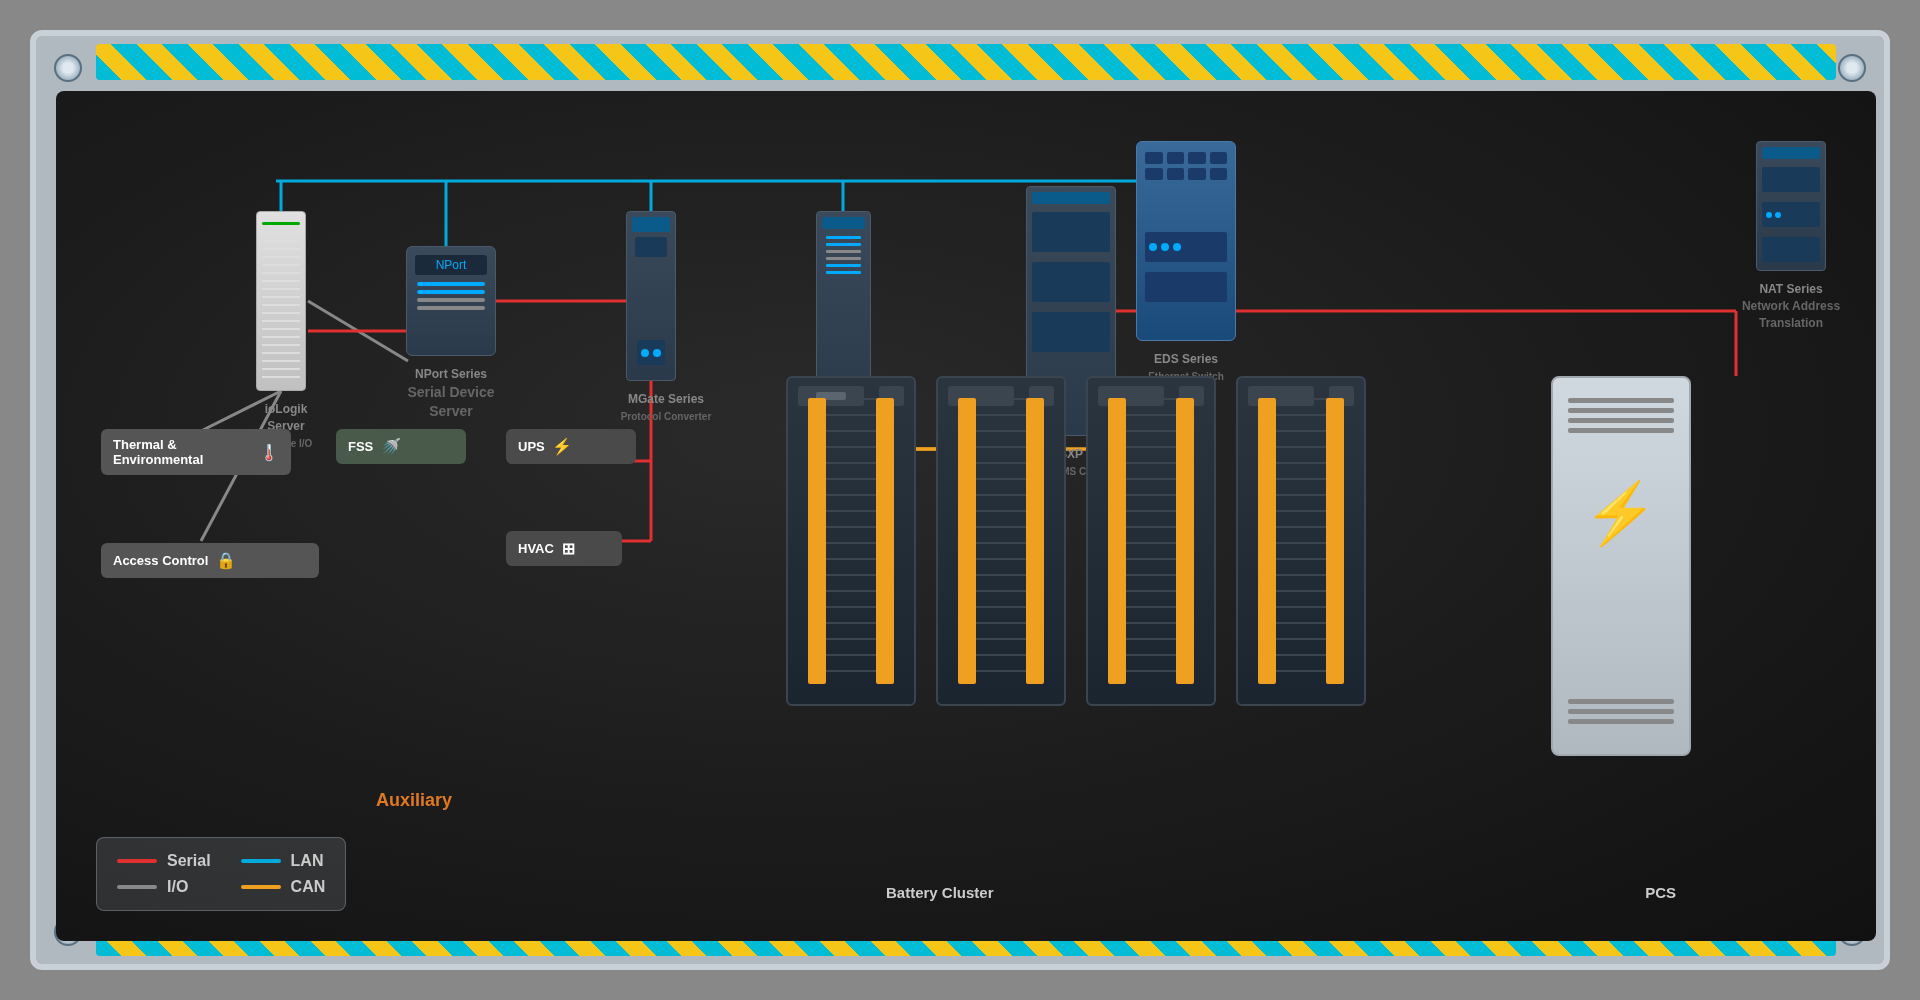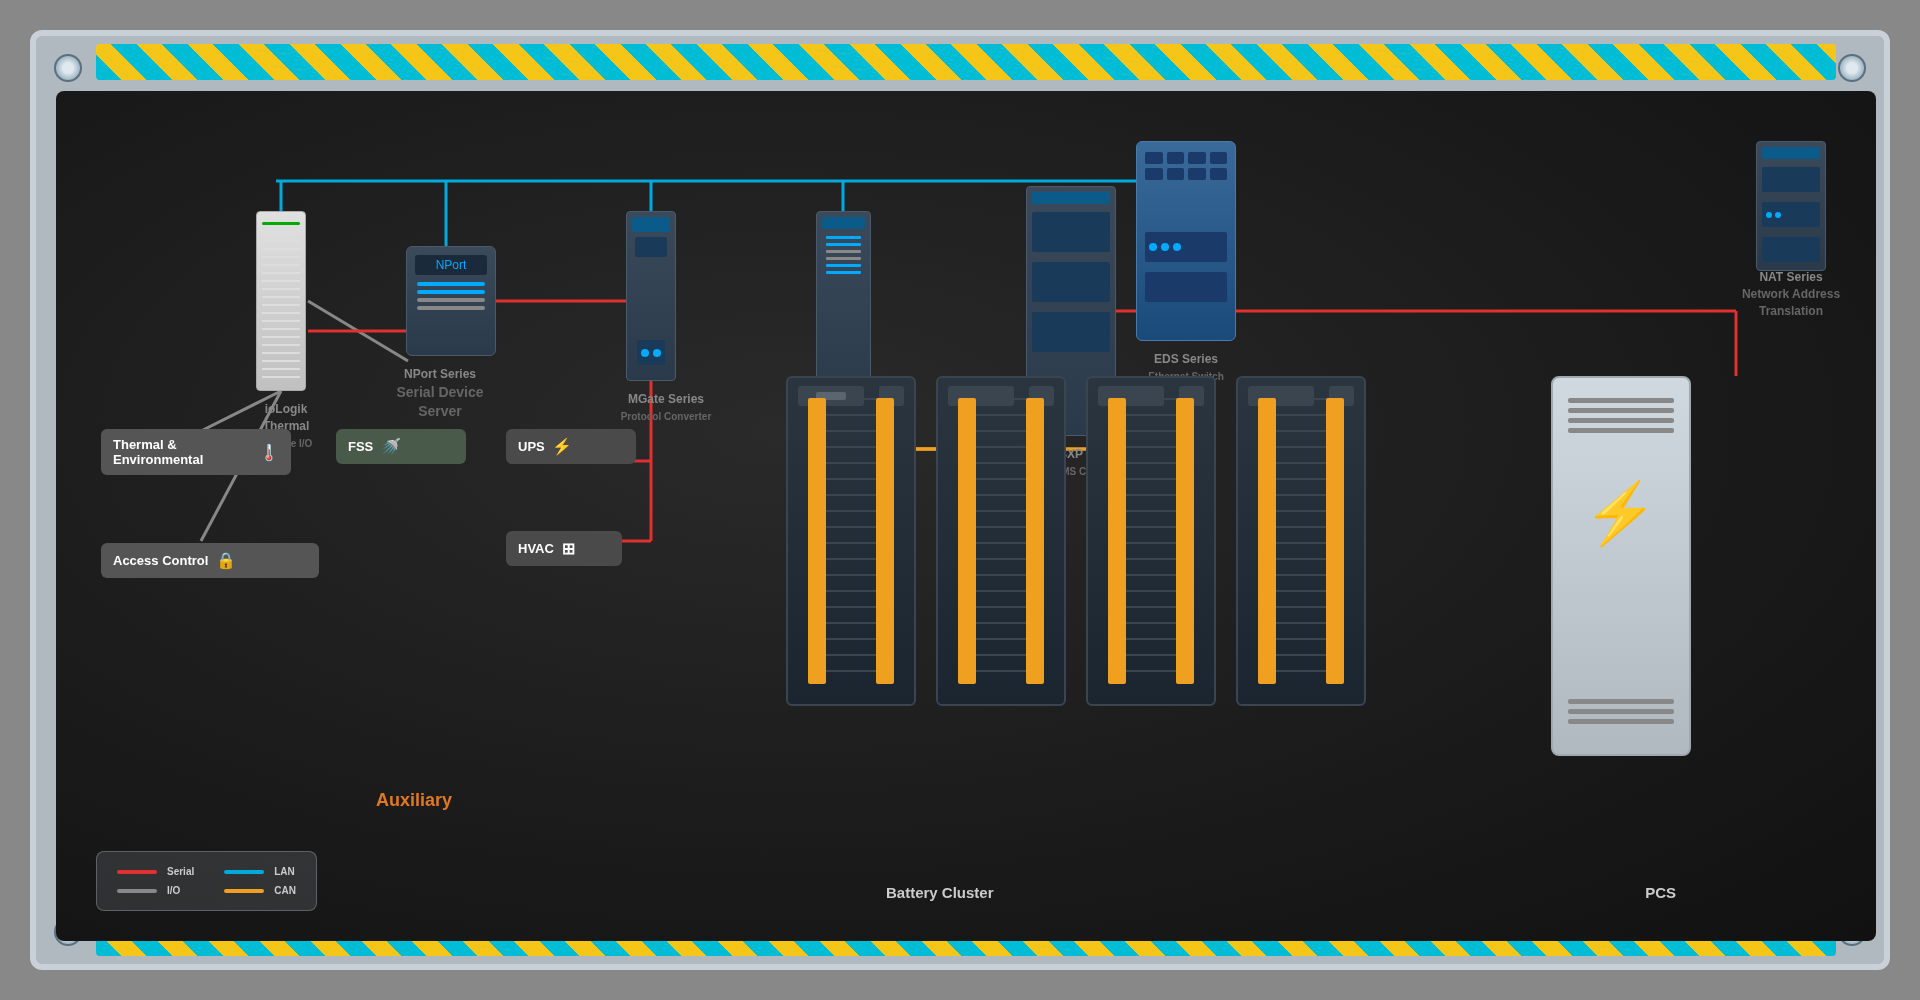--- a/index.html
+++ b/index.html
@@ -231,21 +231,21 @@
       grid-template-columns: auto auto;
       gap: 8px 30px;
       align-items: center;
     }
 
     .legend-item {
       display: flex;
       align-items: center;
       gap: 10px;
       color: #ccc;
-      font-size: 10px;
+      font-size: 16px;
       font-weight: 600;
     }
 
     .legend-line {
       width: 40px;
       height: 4px;
       border-radius: 2px;
     }
 
     
@@ -347,36 +347,36 @@
 
       <line x1="352" y1="240" x2="252" y2="240" stroke="#e03030" stroke-width="3"></line>
     </svg>
 
     <div class="iologik">
       <div style="position:absolute;top:10px;left:5px;right:5px;height:3px;background:#0a0;border-radius:2px;"></div>
       <div style="position:absolute;top:20px;left:5px;right:5px;bottom:10px;background:repeating-linear-gradient(to bottom, #ddd 0,#ddd 2px,transparent 2px,transparent 8px);"></div>
     </div>
 
     <div class="device-title" style="left:190px;top:310px;width:80px;">
-      <span>ioLogik Thermal</span><br>
+      <span>ioLogik Server</span><br>
       <span style="color:#666;font-size:10px;">Remote I/O</span>
     </div>
 
     <div class="nport">
       <div style="position:absolute;top:8px;left:8px;right:8px;height:20px;background:#1a2a3a;border-radius:3px;display:flex;align-items:center;justify-content:center;">
         <span style="color:#0af;font-size:12px;">NPort</span>
       </div>
       <div style="position:absolute;top:35px;left:10px;right:10px;bottom:10px;display:flex;flex-direction:column;gap:4px;">
         <div style="height:4px;background:#0af;border-radius:2px;"></div>
         <div style="height:4px;background:#0af;border-radius:2px;"></div>
         <div style="height:4px;background:#888;border-radius:2px;"></div>
         <div style="height:4px;background:#888;border-radius:2px;"></div>
       </div>
     </div>
-    <div class="device-title" style="left:329px;top:275px;width:110px;">
+    <div class="device-title" style="left:340px;top:275px;width:110px;">
       <span>NPort Series</span><br>
       <span style="color:#666;font-size:14px;">Serial Device Server</span>
     </div>
 
     <div class="mgate">
       <div style="position:absolute;top:5px;left:5px;right:5px;height:15px;background:#0a5a8a;border-radius:2px;"></div>
       <div style="position:absolute;top:25px;left:8px;right:8px;height:20px;background:#1a3a5a;border-radius:2px;"></div>
       <div style="position:absolute;bottom:15px;left:10px;right:10px;height:25px;background:#1a3a5a;border-radius:2px;display:flex;gap:4px;align-items:center;justify-content:center;">
         <div style="width:8px;height:8px;background:#0af;border-radius:50%;"></div>
         <div style="width:8px;height:8px;background:#0af;border-radius:50%;"></div>
@@ -439,21 +439,21 @@
 
     <div class="nat-series">
       <div style="position:absolute;top:5px;left:5px;right:5px;height:12px;background:#0a5a8a;border-radius:2px;"></div>
       <div style="position:absolute;top:25px;left:5px;right:5px;height:25px;background:#1a3a5a;border-radius:2px;"></div>
       <div style="position:absolute;top:60px;left:5px;right:5px;height:25px;background:#1a3a5a;border-radius:2px;display:flex;gap:3px;align-items:center;padding:4px;">
         <div style="width:6px;height:6px;background:#0af;border-radius:50%;"></div>
         <div style="width:6px;height:6px;background:#0af;border-radius:50%;"></div>
       </div>
       <div style="position:absolute;top:95px;left:5px;right:5px;height:25px;background:#1a3a5a;border-radius:2px;"></div>
     </div>
-    <div class="device-title" style="right:20px;top:178px;width:130px;">
+    <div class="device-title" style="right:20px;top:190px;width:130px;">
       <span>NAT Series</span><br>
       <span style="color:#666;font-size:12px;">Network Address Translation</span>
     </div>
 
     <div class="battery-rack" style="left:730px;">
       <div style="position:absolute;top:8px;left:10px;right:50px;height:20px;background:#3a4550;border-radius:3px;display:flex;align-items:center;justify-content:center;">
         <div style="width:30px;height:8px;background:#5a6570;border-radius:2px;"></div>
       </div>
       <div style="position:absolute;top:8px;right:10px;width:25px;height:20px;background:#3a4550;border-radius:3px;"></div>
       <div class="rack-stripe" style="left:20px;"></div>

